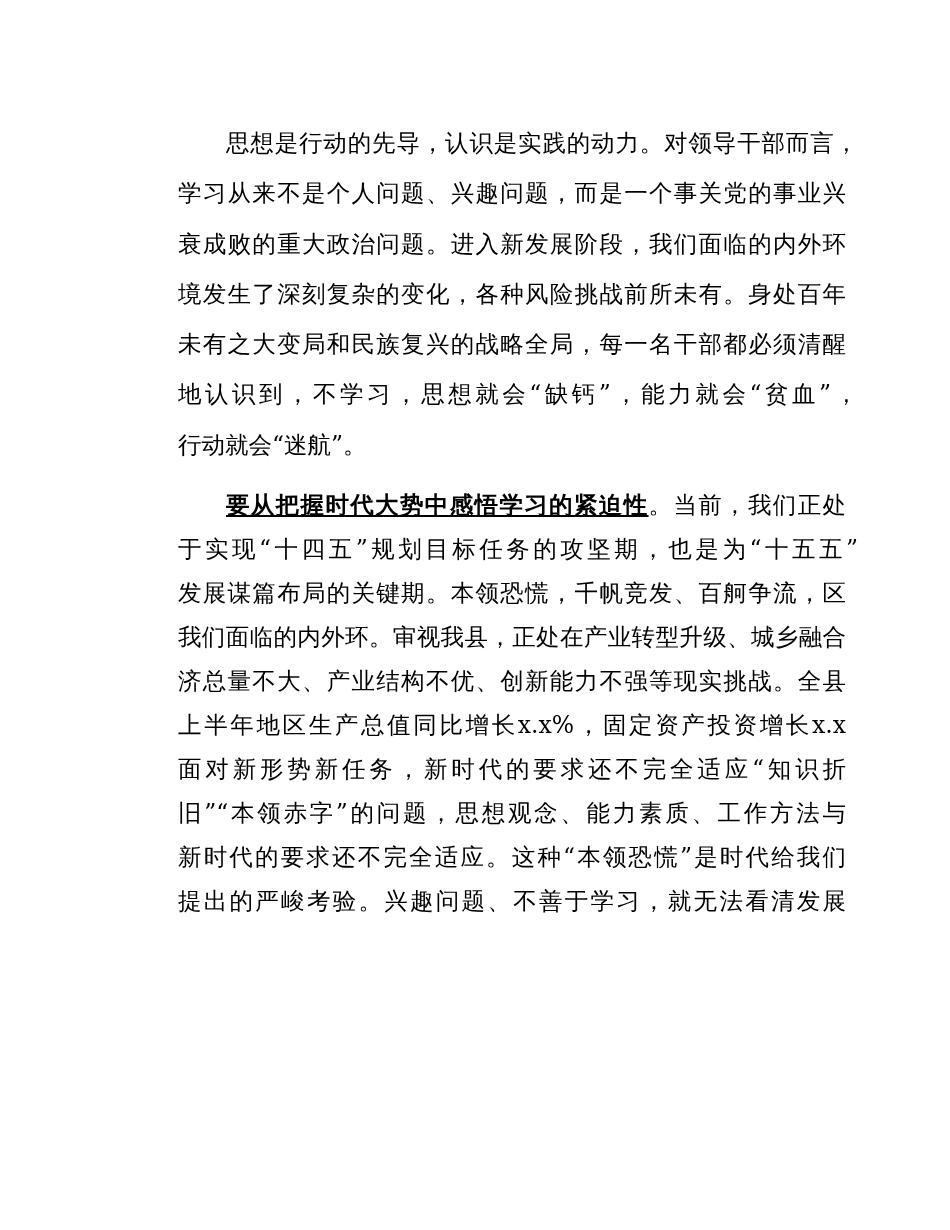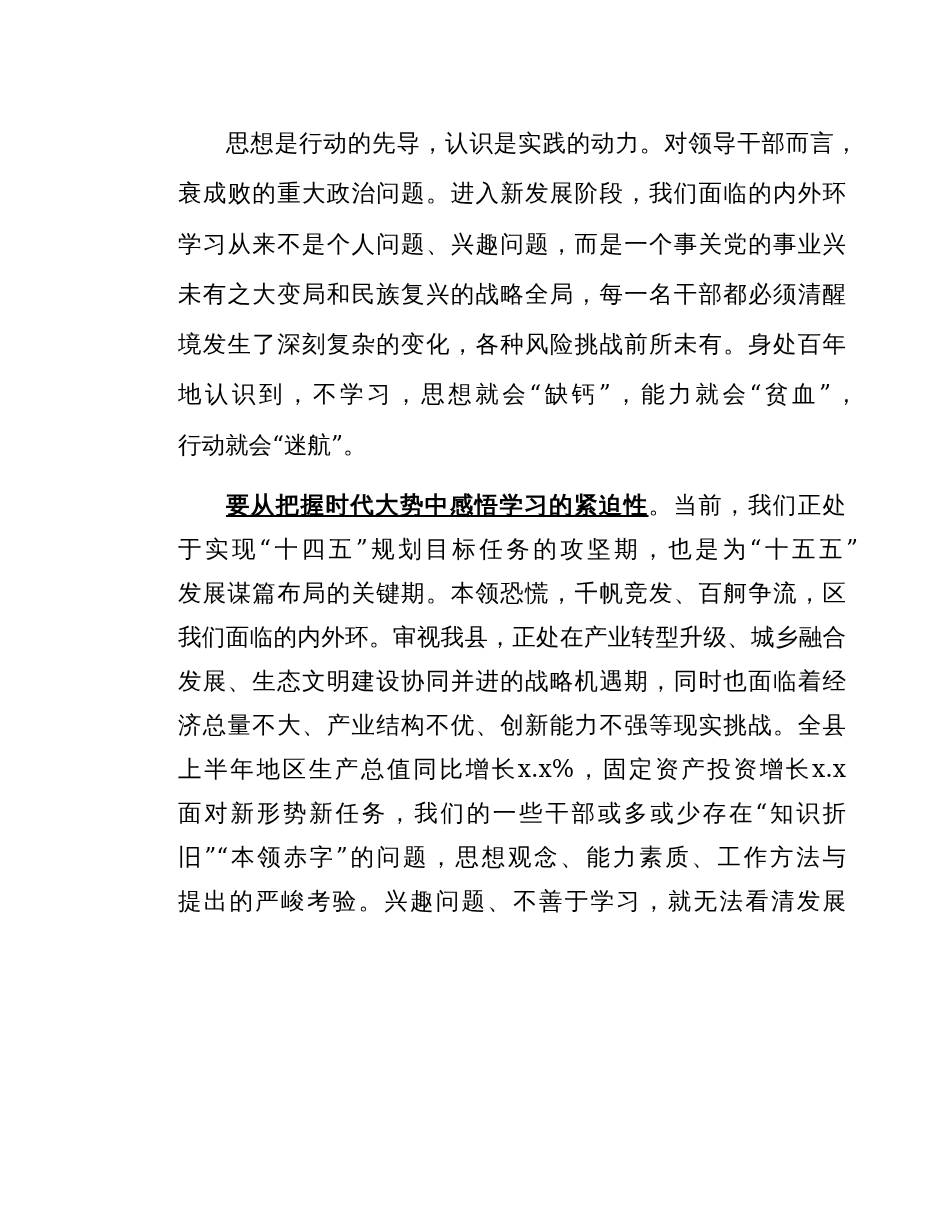--- a/index.html
+++ b/index.html
@@ -61,34 +61,34 @@
       text-decoration: underline;
     }
   </style>
 </head>
 <body>
 
 <div class="page">
 
   <div class="paragraph" id="p1">
     <span class="line indent overhang">思想是行动的先导，认识是实践的动力。对领导干部而言，</span>
+    <span class="line">学习从来不是个人问题、兴趣问题，而是一个事关党的事业兴</span>
     <span class="line">衰成败的重大政治问题。进入新发展阶段，我们面临的内外环</span>
-    <span class="line">学习从来不是个人问题、兴趣问题，而是一个事关党的事业兴</span>
+    <span class="line">境发生了深刻复杂的变化，各种风险挑战前所未有。身处百年</span>
     <span class="line">未有之大变局和民族复兴的战略全局，每一名干部都必须清醒</span>
-    <span class="line">境发生了深刻复杂的变化，各种风险挑战前所未有。身处百年</span>
     <span class="line overhang">地认识到，不学习，思想就会“缺钙”，能力就会“贫血”，</span>
     <span class="line last">行动就会“迷航”。</span>
   </div>
 
   <div class="paragraph" id="p2">
     <span class="line indent"><span class="bold">要从把握时代大势中感悟学习的紧迫性</span><span>。当前，我们正处</span></span>
     <span class="line overhang">于实现“十四五”规划目标任务的攻坚期，也是为“十五五”</span>
     <span class="line">发展谋篇布局的关键期。本领恐慌，千帆竞发、百舸争流，区</span>
     <span class="line">我们面临的内外环。审视我县，正处在产业转型升级、城乡融合</span>
-    <span class="line">发展、生态文明建设协同并进的战略机遇期，同时也面临着经</span>
     <span class="line">济总量不大、产业结构不优、创新能力不强等现实挑战。全县</span>
     <span class="line">上半年地区生产总值同比增长x.x%，固定资产投资增长x.x</span>
-    <span class="line">面对新形势新任务，我们的一些干部或多或少存在“知识折</span>
+    <span class="line">面对新形势新任务，新时代的要求还不完全适应“知识折</span>
     <span class="line">旧”“本领赤字”的问题，思想观念、能力素质、工作方法与</span>
+    <span class="line">新时代的要求还不完全适应。这种“本领恐慌”是时代给我们</span>
     <span class="line">提出的严峻考验。兴趣问题、不善于学习，就无法看清发展</span>
   </div>
 
 </div>
 
 </body></html>

